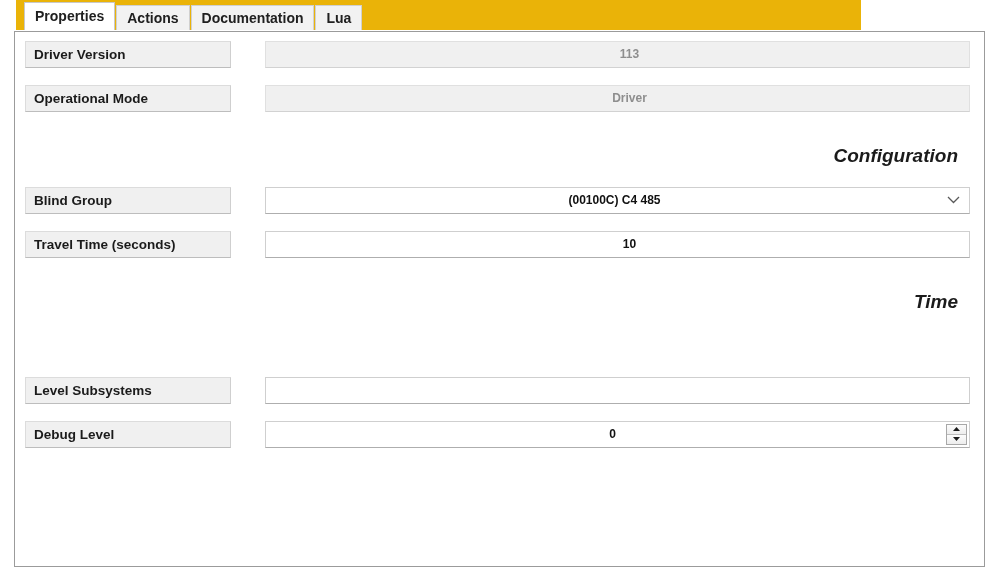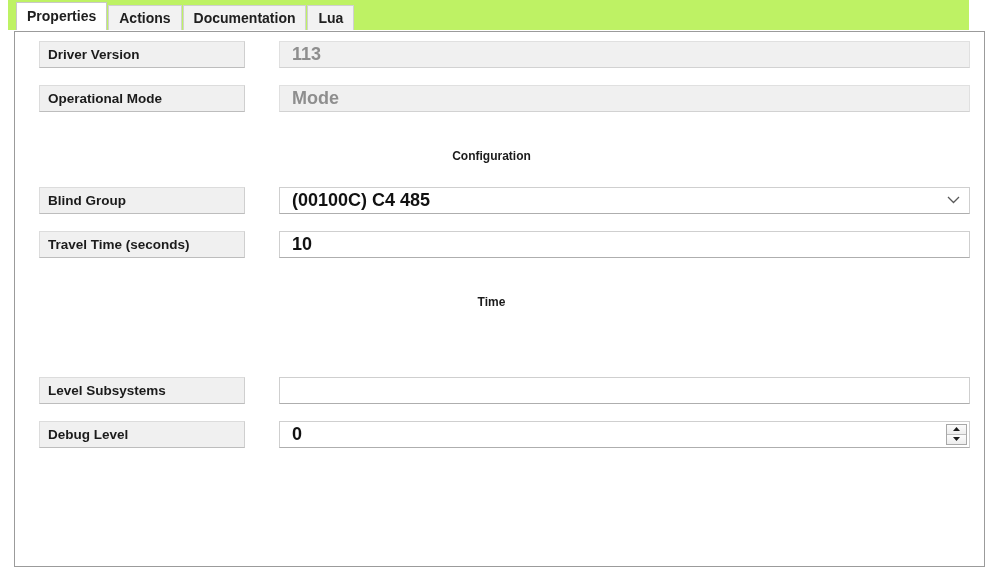--- a/index.html
+++ b/index.html
@@ -11,27 +11,27 @@
     width: 999px;
     height: 577px;
     font-family: "Liberation Sans", sans-serif;
     overflow: hidden;
     position: relative;
   }
 
   
   .tabstrip {
     position: absolute;
-    left: 8px;
+    left: 16px;
     top: 0;
-    width: 961px;
+    width: 845px;
     height: 30px;
     display: flex;
     align-items: flex-end;
-    background: #bef264;
+    background: #eab308;
   }
   .tab {
     height: 25px;
     line-height: 24px;
     padding: 0 10px 0 10px;
     font-size: 14px;
     font-weight: bold;
     color: #202020;
     background: #f2f2f2;
     border: 1px solid #d0d0d0;
@@ -69,21 +69,20 @@
     padding: 8px 14px 8px 10px;
     box-sizing: border-box;
   }
 
   
   .row {
     display: flex;
     align-items: center;
     height: 28px;
     margin-bottom: 16px;
-    margin-left: 14px;
   }
 
   .lbl {
     width: 206px;
     min-width: 206px;
     height: 27px;
     line-height: 25px;
     box-sizing: border-box;
     background: #f0f0f0;
     border: 1px solid #dcdcdc;
@@ -101,27 +100,28 @@
   .gap { width: 34px; min-width: 34px; }
 
   .field {
     flex: 1;
     height: 27px;
     line-height: 25px;
     box-sizing: border-box;
     background: #ffffff;
     border: 1px solid #cfcfcf;
     border-bottom-color: #aeaeae;
-    padding-left: 12px;
-    font-size: 18px;
+    padding-left: 24px;
+    font-size: 12px;
     font-weight: bold;
     color: #111111;
     white-space: nowrap;
     overflow: hidden;
     position: relative;
+    text-align: center;
   }
   .field.disabled {
     background: #f0f0f0;
     border-color: #e0e0e0;
     border-bottom-color: #d2d2d2;
     color: #8e8e8e;
   }
   .field.empty { background: #ffffff; }
 
   
@@ -159,29 +159,30 @@
     align-items: center;
     justify-content: center;
     background: linear-gradient(#fcfcfc, #ededed);
     box-sizing: border-box;
   }
   .spin-btn.up { border-bottom: 1px solid #bcbcbc; }
   .spin-btn svg { display: block; }
 
   
   .section {
-    text-align: center;
-    font-size: 12px;
+    text-align: right;
+    font-size: 19px;
     font-weight: bold;
     color: #1b1b1b;
     height: 28px;
     line-height: 28px;
     user-select: none;
     
     padding-right: 12px;
+    font-style: italic;
   }
   .spacer-top { height: 14px; }
   .spacer-bot { height: 16px; }
 </style>
 </head>
 <body>
 
 <div class="tabstrip">
   <div class="tab selected">
     <span>Properties</span>
@@ -202,21 +203,21 @@
 
   <div class="row">
     <div class="lbl">Driver Version</div>
     <div class="gap"></div>
     <div class="field disabled">113</div>
   </div>
 
   <div class="row">
     <div class="lbl">Operational Mode</div>
     <div class="gap"></div>
-    <div class="field disabled">Mode</div>
+    <div class="field disabled">Driver</div>
   </div>
 
   <div class="spacer-top"></div>
 
   <div class="section">Configuration</div>
 
   <div class="spacer-bot"></div>
 
   <div class="row">
     <div class="lbl">Blind Group</div>

